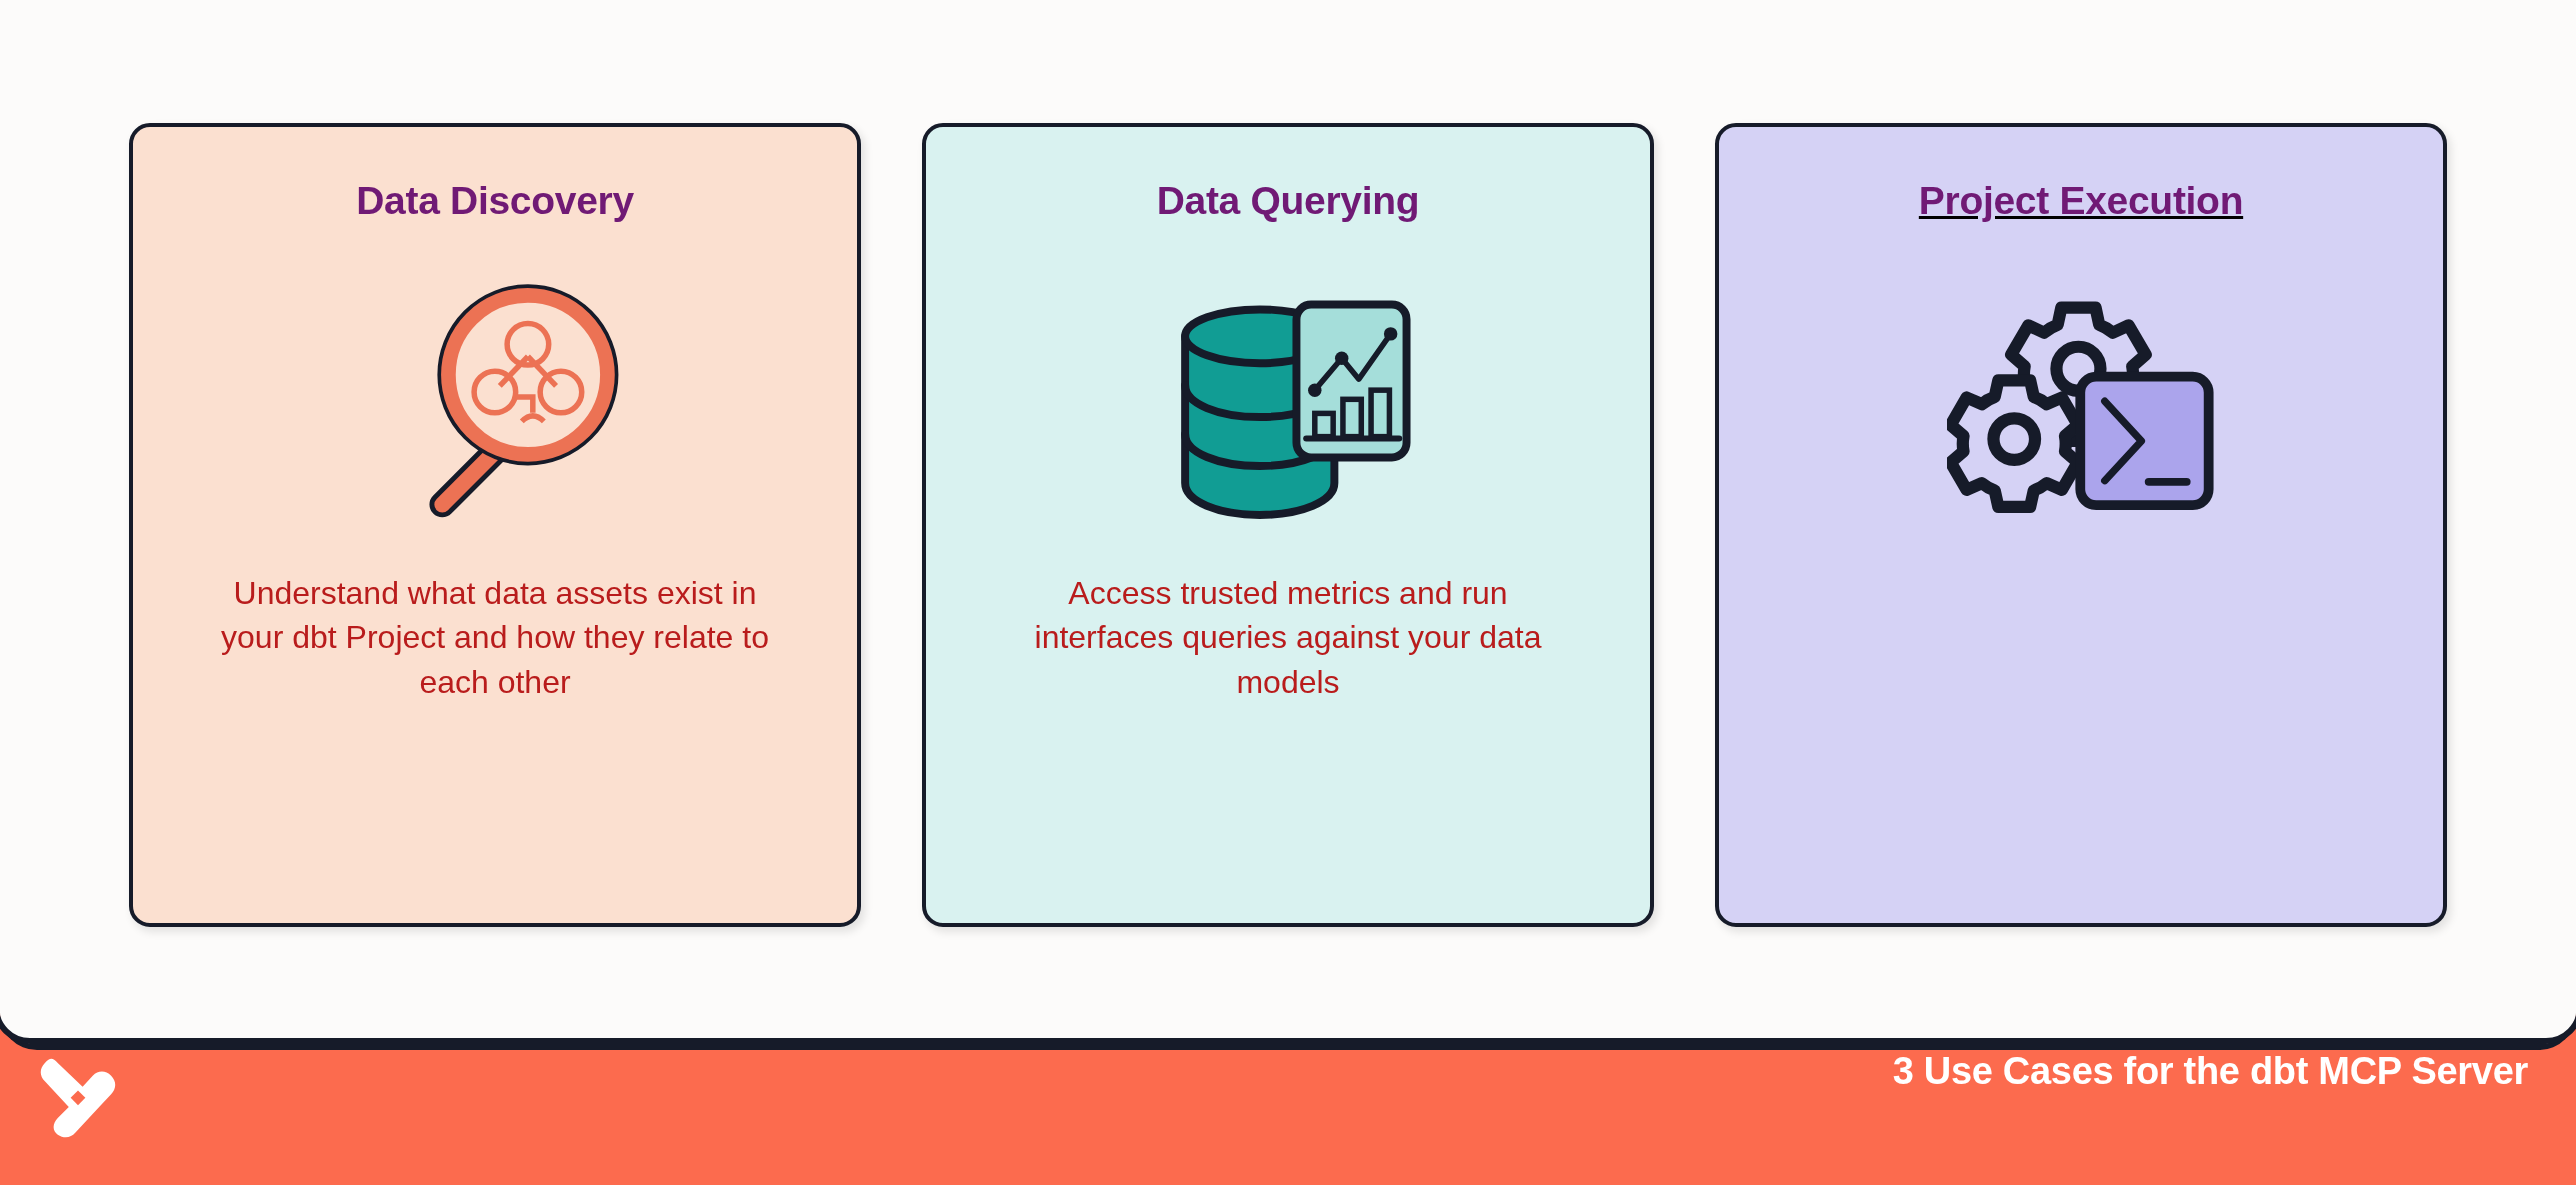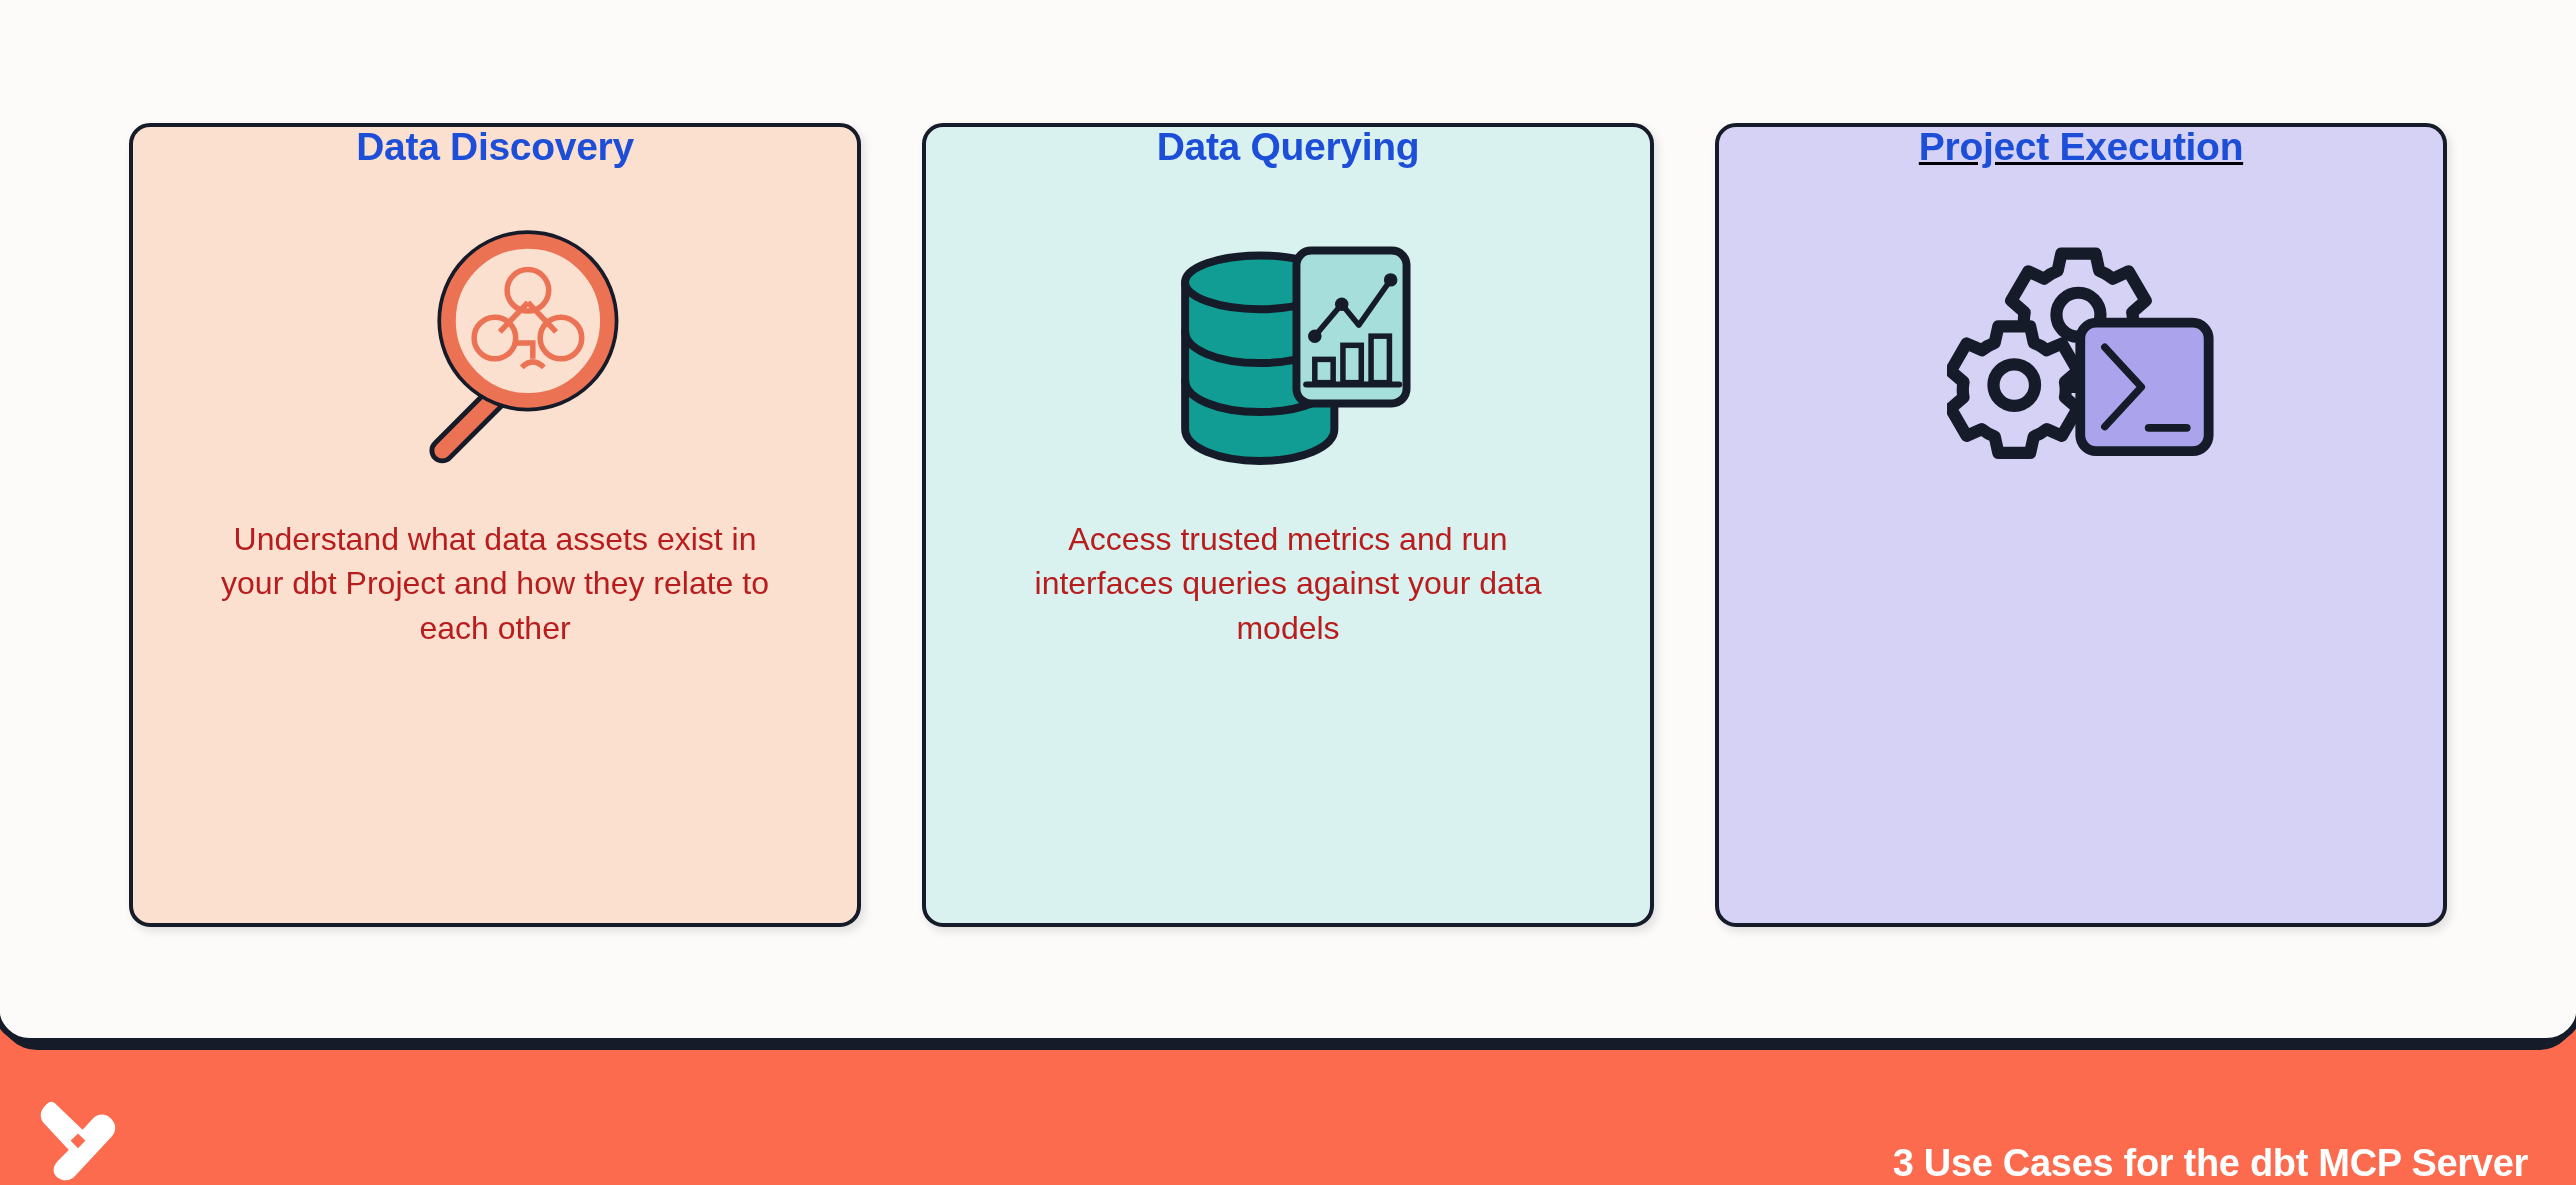--- a/index.html
+++ b/index.html
@@ -74,23 +74,24 @@
     flex-direction: column;
     align-items: center;
     position: relative;
     box-shadow: 3.7px 4.9px 8.6px rgba(0,0,0,0.10);
   }
   .card.c1 { background: #FBE0D0; }
   .card.c2 { background: #D9F2F0; }
   .card.c3 { background: #D5D2F5; text-decoration: underline; }
 
   .card-title {
+    margin-top: 54px;
     font-size: 39px;
     font-weight: bold;
-    color: #1d4ed8;
+    color: #701a75;
     letter-spacing: -0.3px;
     line-height: 1;
     text-align: center;
   }
 
   .icon-wrap {
     margin-top: 29px;
     height: 318px;
     width: 100%;
     display: flex;
@@ -109,21 +110,21 @@
 
   
   #footer {
     position: absolute;
     left: 0;
     top: 1050px;
     width: 2576px;
     height: 135px;
     background: #FC6B4E;
     display: flex;
-    align-items: flex-end;
+    align-items: flex-start;
     justify-content: space-between;
     box-sizing: border-box;
     padding: 0 48px 0 32px;
   }
   #footer-logo { width: 92px; height: 92px; display:block; }
   #footer-title {
     color: #FFFFFF;
     font-size: 38px;
     font-weight: bold;
     letter-spacing: -0.3px;

